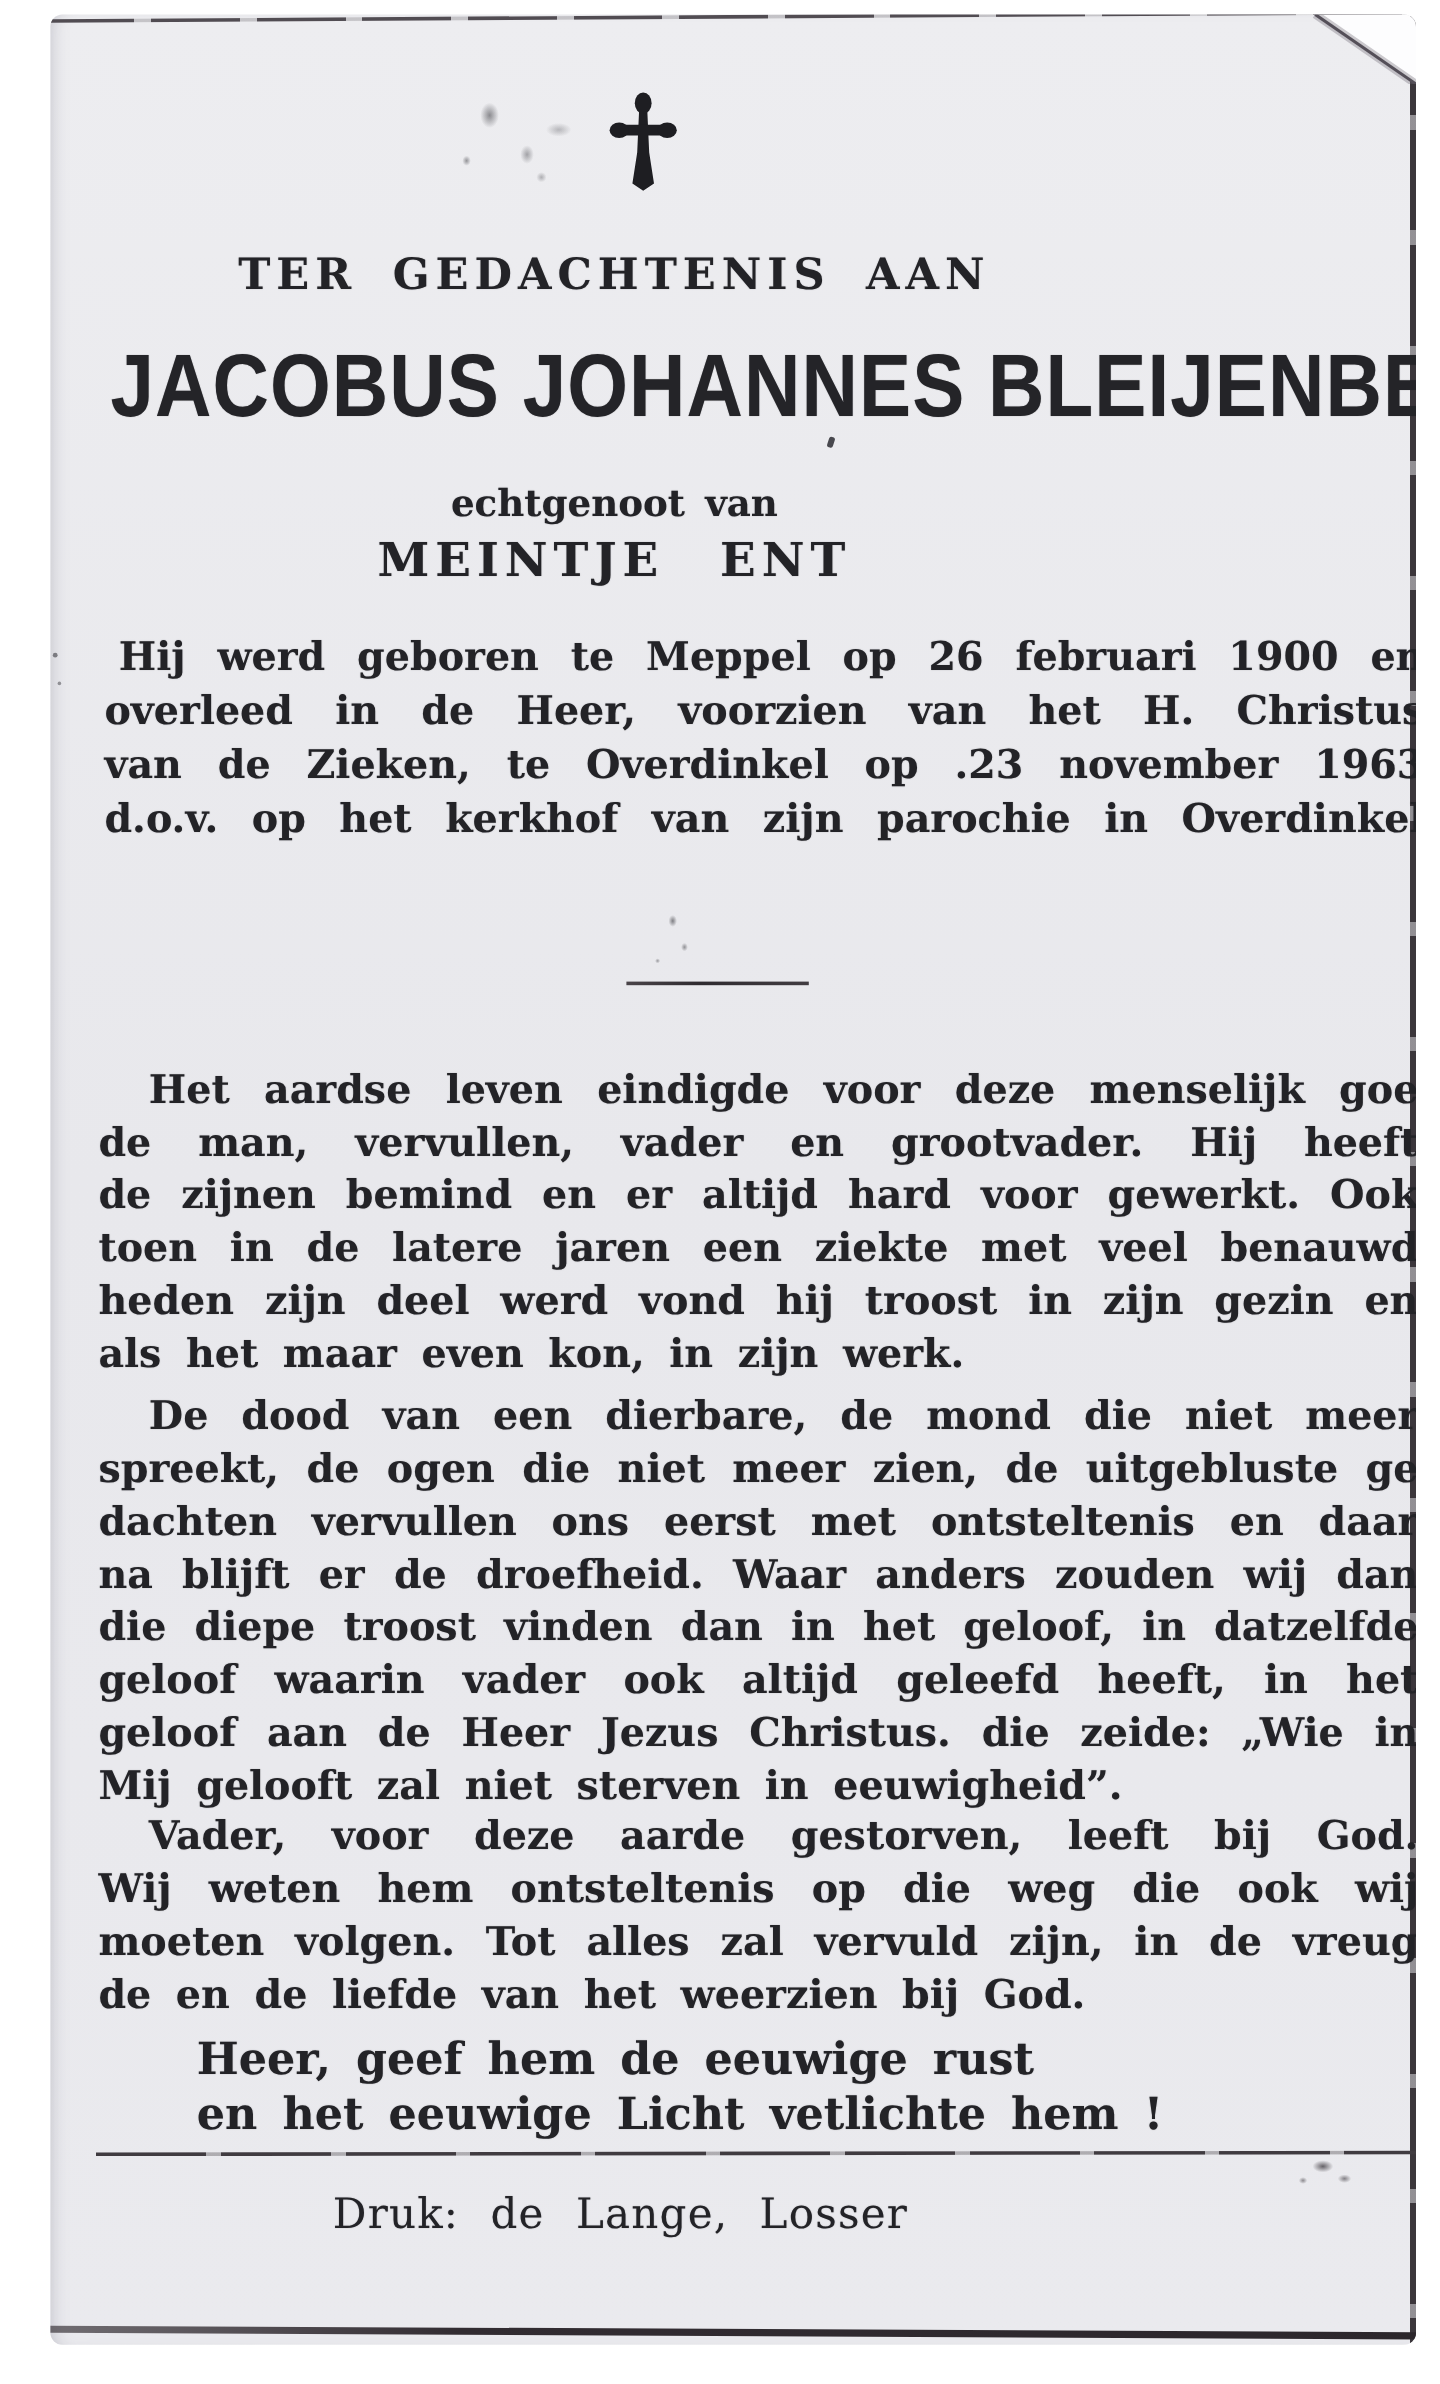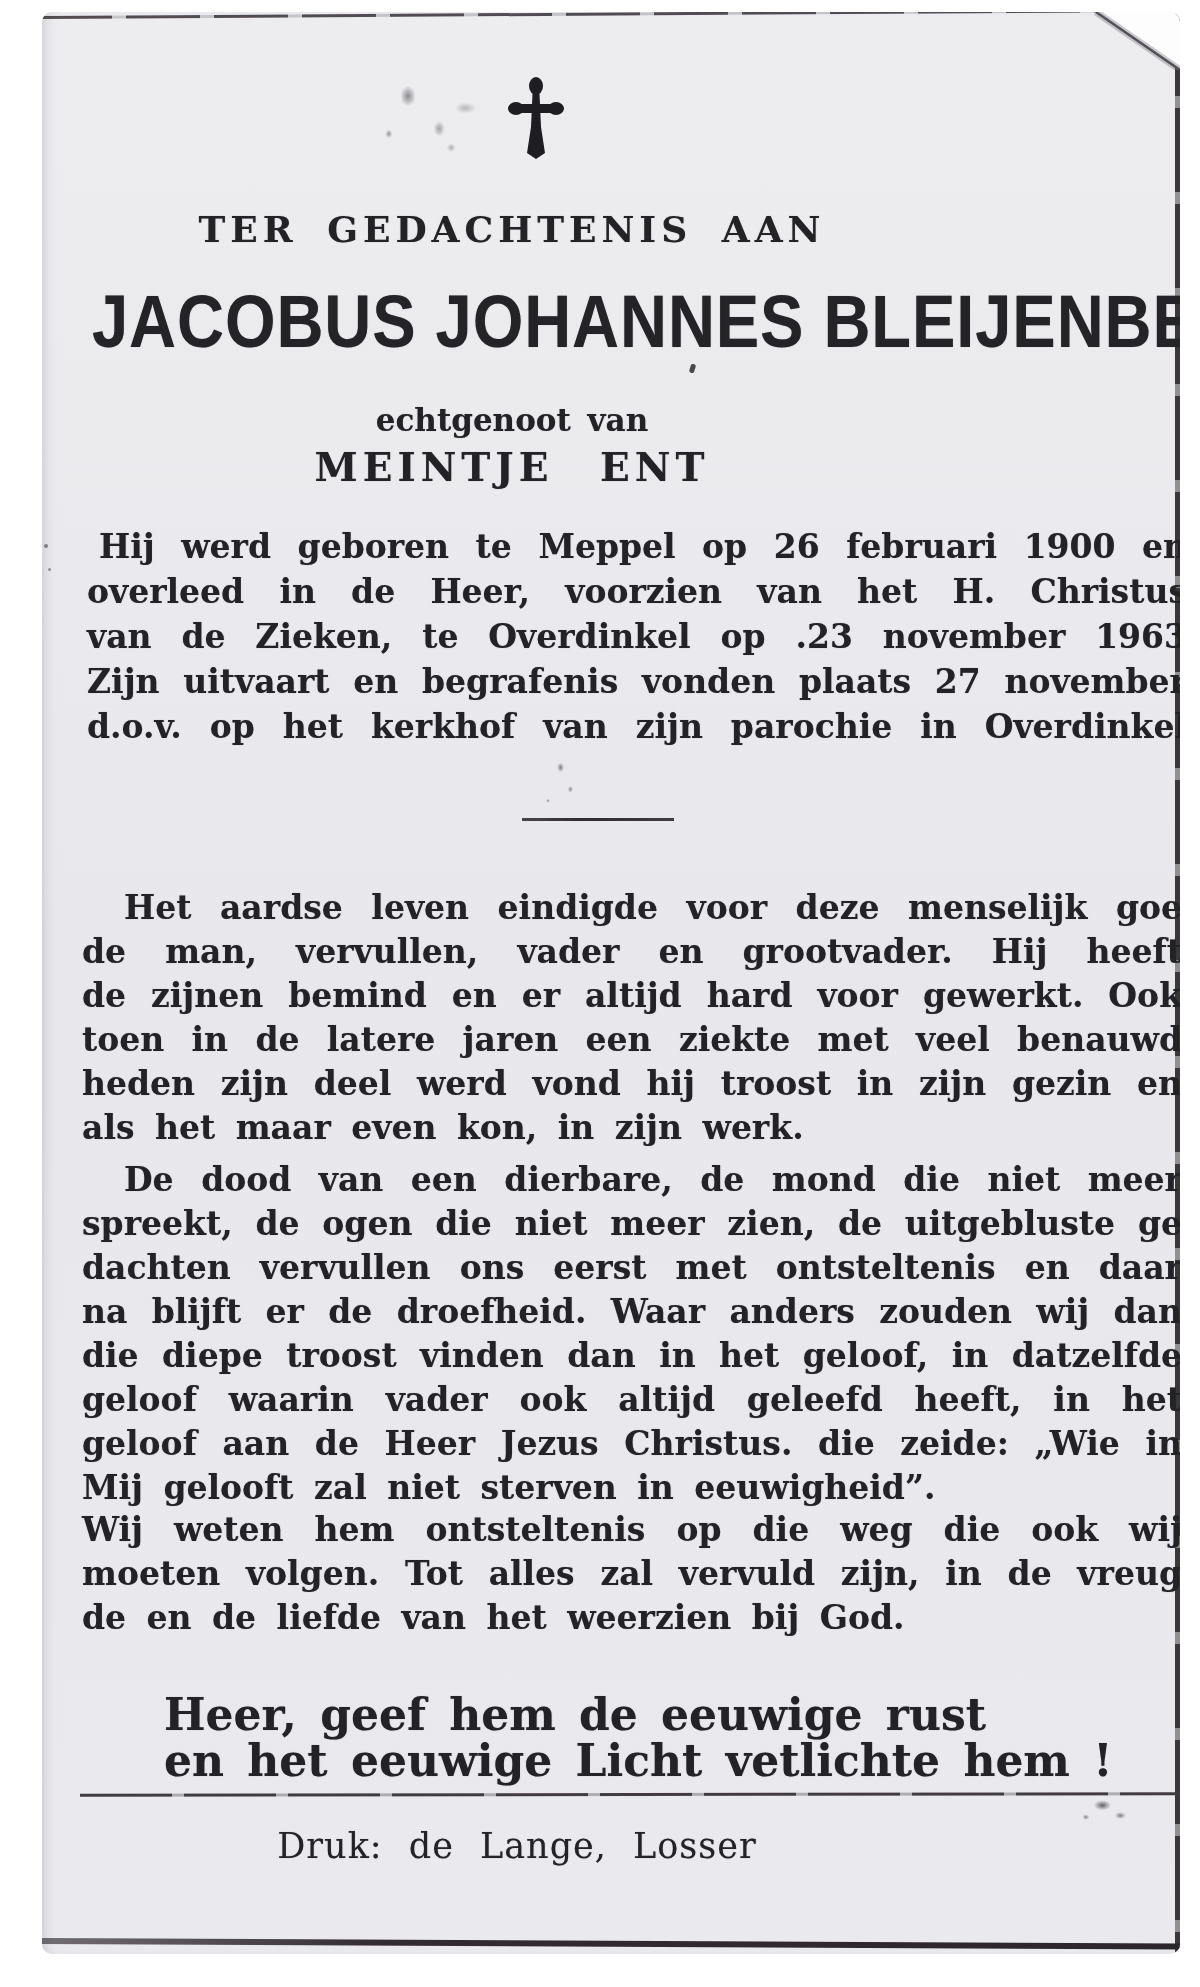--- a/index.html
+++ b/index.html
@@ -85,21 +85,21 @@
   .para-c{left:40px;top:1496px;width:1100px;}
   .line{
     height:44px;line-height:44px;
     text-align:justify;text-align-last:justify;
     overflow:visible;white-space:normal;
   }
   .intro-block .line{height:45px;line-height:45px;}
   .line.noj{text-align-last:left;word-spacing:9px;}
   .line.ind{padding-left:42px;}
   .line.ind-sm{padding-left:12px;}
-  .prayer{position:absolute;left:122px;top:1680px;font-size:44px;font-weight:700;line-height:46px;word-spacing:8px;}
+  .prayer{position:absolute;left:122px;top:1680px;font-size:37px;font-weight:700;line-height:46px;word-spacing:8px;}
   .mid-divider{
     position:absolute;left:480px;top:806px;width:152px;height:3px;
     background:linear-gradient(90deg,#4a4449,#2f2b30 40%,#413c41);
   }
   .footer-rule{
     position:absolute;left:38px;top:1781px;width:1100px;height:3px;
     background:repeating-linear-gradient(90deg,#403b40 0 92px,rgba(64,59,64,.35) 92px 104px);
     transform:rotate(-0.08deg);
   }
   .printer{
@@ -146,21 +146,20 @@
 
     <div class="txt center-col memorial">TER GEDACHTENIS AAN</div>
     <div class="deceased-name">JACOBUS JOHANNES BLEIJENBERG</div>
     <div class="txt center-col relation">echtgenoot van</div>
     <div class="txt center-col spouse-name">MEINTJE ENT</div>
 
     <div class="pblock intro-block txt">
       <div class="line ind-sm">Hij werd geboren te Meppel op 26 februari 1900 en</div>
       <div class="line">overleed in de Heer, voorzien van het H. Christus</div>
       <div class="line">van de Zieken, te Overdinkel op .23 november 1963</div>
-      <div class="line">Zijn uitvaart en begrafenis vonden plaats 27 november</div>
       <div class="line">d.o.v. op het kerkhof van zijn parochie in Overdinkel</div>
     </div>
 
     <div class="mid-divider"></div>
 
     <div class="pblock para-a txt">
       <div class="line ind">Het aardse leven eindigde voor deze menselijk goe</div>
       <div class="line">de man, vervullen, vader en grootvader. Hij heeft</div>
       <div class="line">de zijnen bemind en er altijd hard voor gewerkt. Ook</div>
       <div class="line">toen in de latere jaren een ziekte met veel benauwd</div>
@@ -173,20 +172,21 @@
       <div class="line">spreekt, de ogen die niet meer zien, de uitgebluste ge</div>
       <div class="line">dachten vervullen ons eerst met ontsteltenis en daar</div>
       <div class="line">na blijft er de droefheid. Waar anders zouden wij dan</div>
       <div class="line">die diepe troost vinden dan in het geloof, in datzelfde</div>
       <div class="line">geloof waarin vader ook altijd geleefd heeft, in het</div>
       <div class="line">geloof aan de Heer Jezus Christus. die zeide: „Wie in</div>
       <div class="line noj">Mij gelooft zal niet sterven in eeuwigheid”.</div>
     </div>
 
     <div class="pblock para-c txt">
+      <div class="line ind">Vader, voor deze aarde gestorven, leeft bij God.</div>
       <div class="line">Wij weten hem ontsteltenis op die weg die ook wij</div>
       <div class="line">moeten volgen. Tot alles zal vervuld zijn, in de vreug</div>
       <div class="line noj">de en de liefde van het weerzien bij God.</div>
     </div>
 
     <div class="prayer txt">
       <div>Heer, geef hem de eeuwige rust</div>
       <div>en het eeuwige Licht vetlichte  hem !</div>
     </div>
 

